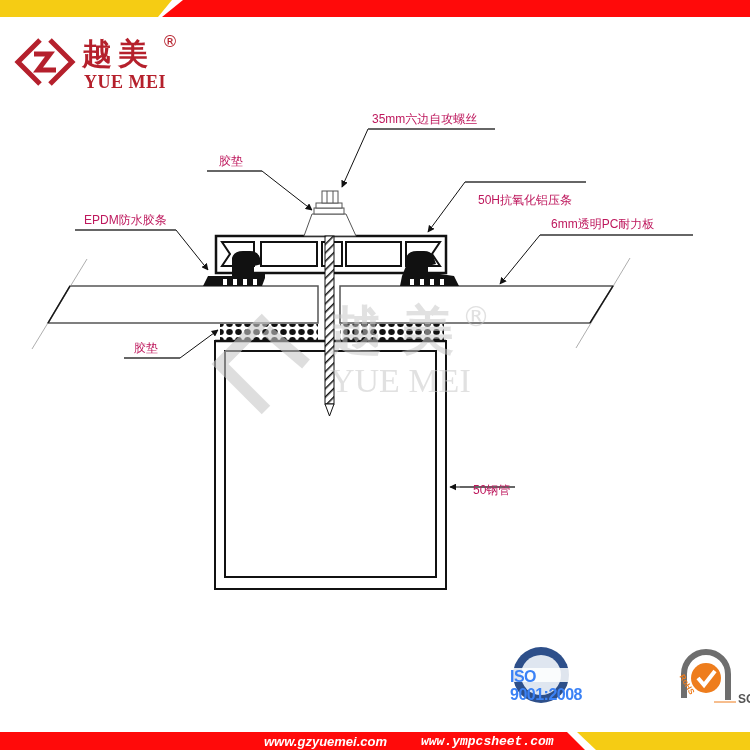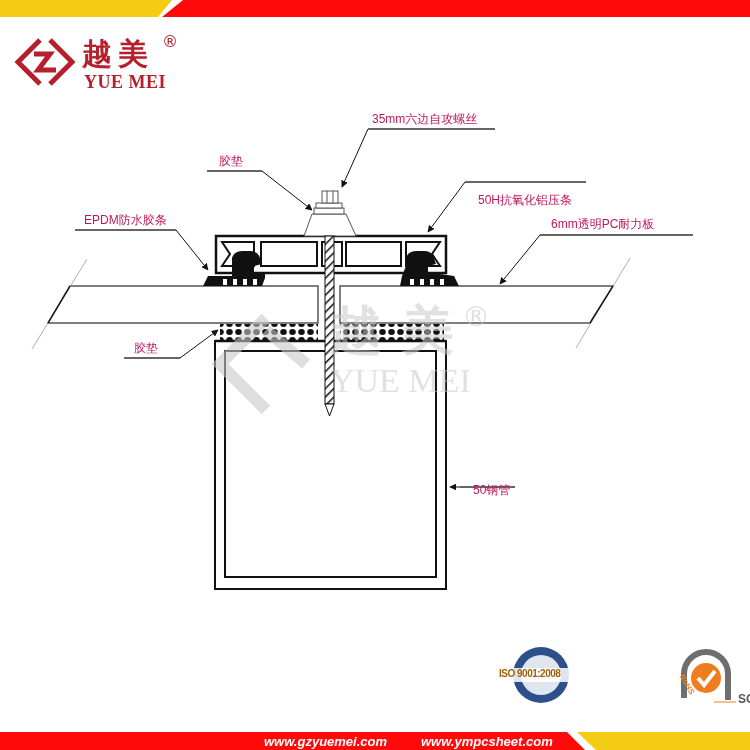--- a/index.html
+++ b/index.html
@@ -158,32 +158,32 @@
 <div class="abs wm-cn" style="left:330px;top:296px;">越美</div>
 <div class="abs wm-reg" style="left:462px;top:300px;">®</div>
 <div class="abs wm-en" style="left:330px;top:362px;">YUE MEI</div>
 
 <div class="abs" style="left:496px;top:640px;width:90px;height:70px;">
   <svg width="90" height="70" viewBox="0 0 90 70">
     <circle cx="45" cy="35" r="28" fill="#2d4f8a"></circle>
     <circle cx="45" cy="35" r="20" fill="#dfe6f0"></circle>
     <rect x="4" y="28" width="82" height="14" fill="#fff" opacity="0.85"></rect>
   </svg>
-  <span class="abs cert-text" style="left:3px;top:28px;font-size:10px;color:#a16207;letter-spacing:-0.5px;">ISO 9001:2008</span>
+  <span class="abs cert-text" style="left:14px;top:28px;font-size:16px;color:#3b82f6;letter-spacing:-0.5px;">ISO 9001:2008</span>
 </div>
 
 <div class="abs" style="left:670px;top:640px;width:70px;height:70px;">
   <svg width="70" height="70" viewBox="0 0 70 70">
     <path d="M14,58 L14,34 A22,22 0 0 1 58,34 L58,60" fill="none" stroke="#6e6e6e" stroke-width="6"></path>
     <circle cx="36" cy="38" r="15" fill="#ee7d1d"></circle>
     <polyline points="28,38 34,45 45,31" fill="none" stroke="#fff" stroke-width="4"></polyline>
     <line x1="44" y1="62" x2="66" y2="62" stroke="#ee7d1d" stroke-width="1"></line>
   </svg>
   <span class="abs cert-text" style="left:6px;top:40px;font-size:8px;color:#ee7d1d;transform:rotate(60deg);">RoHS</span>
   <span class="abs cert-text" style="left:40px;top:52px;font-size:12px;color:#555;margin-left:28px;">SGS</span>
 </div>
 
 <svg class="abs bottom-band" width="750" height="18" viewBox="0 0 750 18">
   <polygon points="0,0 567,0 585,18 0,18" fill="#ff0a0a"></polygon>
   <polygon points="577,0 750,0 750,18 596,18" fill="#f5cc14"></polygon>
 </svg>
 <div class="abs url" style="left:264px;">www.gzyuemei.com</div>
-<div class="abs url" style="left:421px;">www.ympcsheet.com</div>
+<div class="abs url" style="left:421px;font-family:Liberation Mono, monospace;">www.ympcsheet.com</div>
 
 </body></html>

